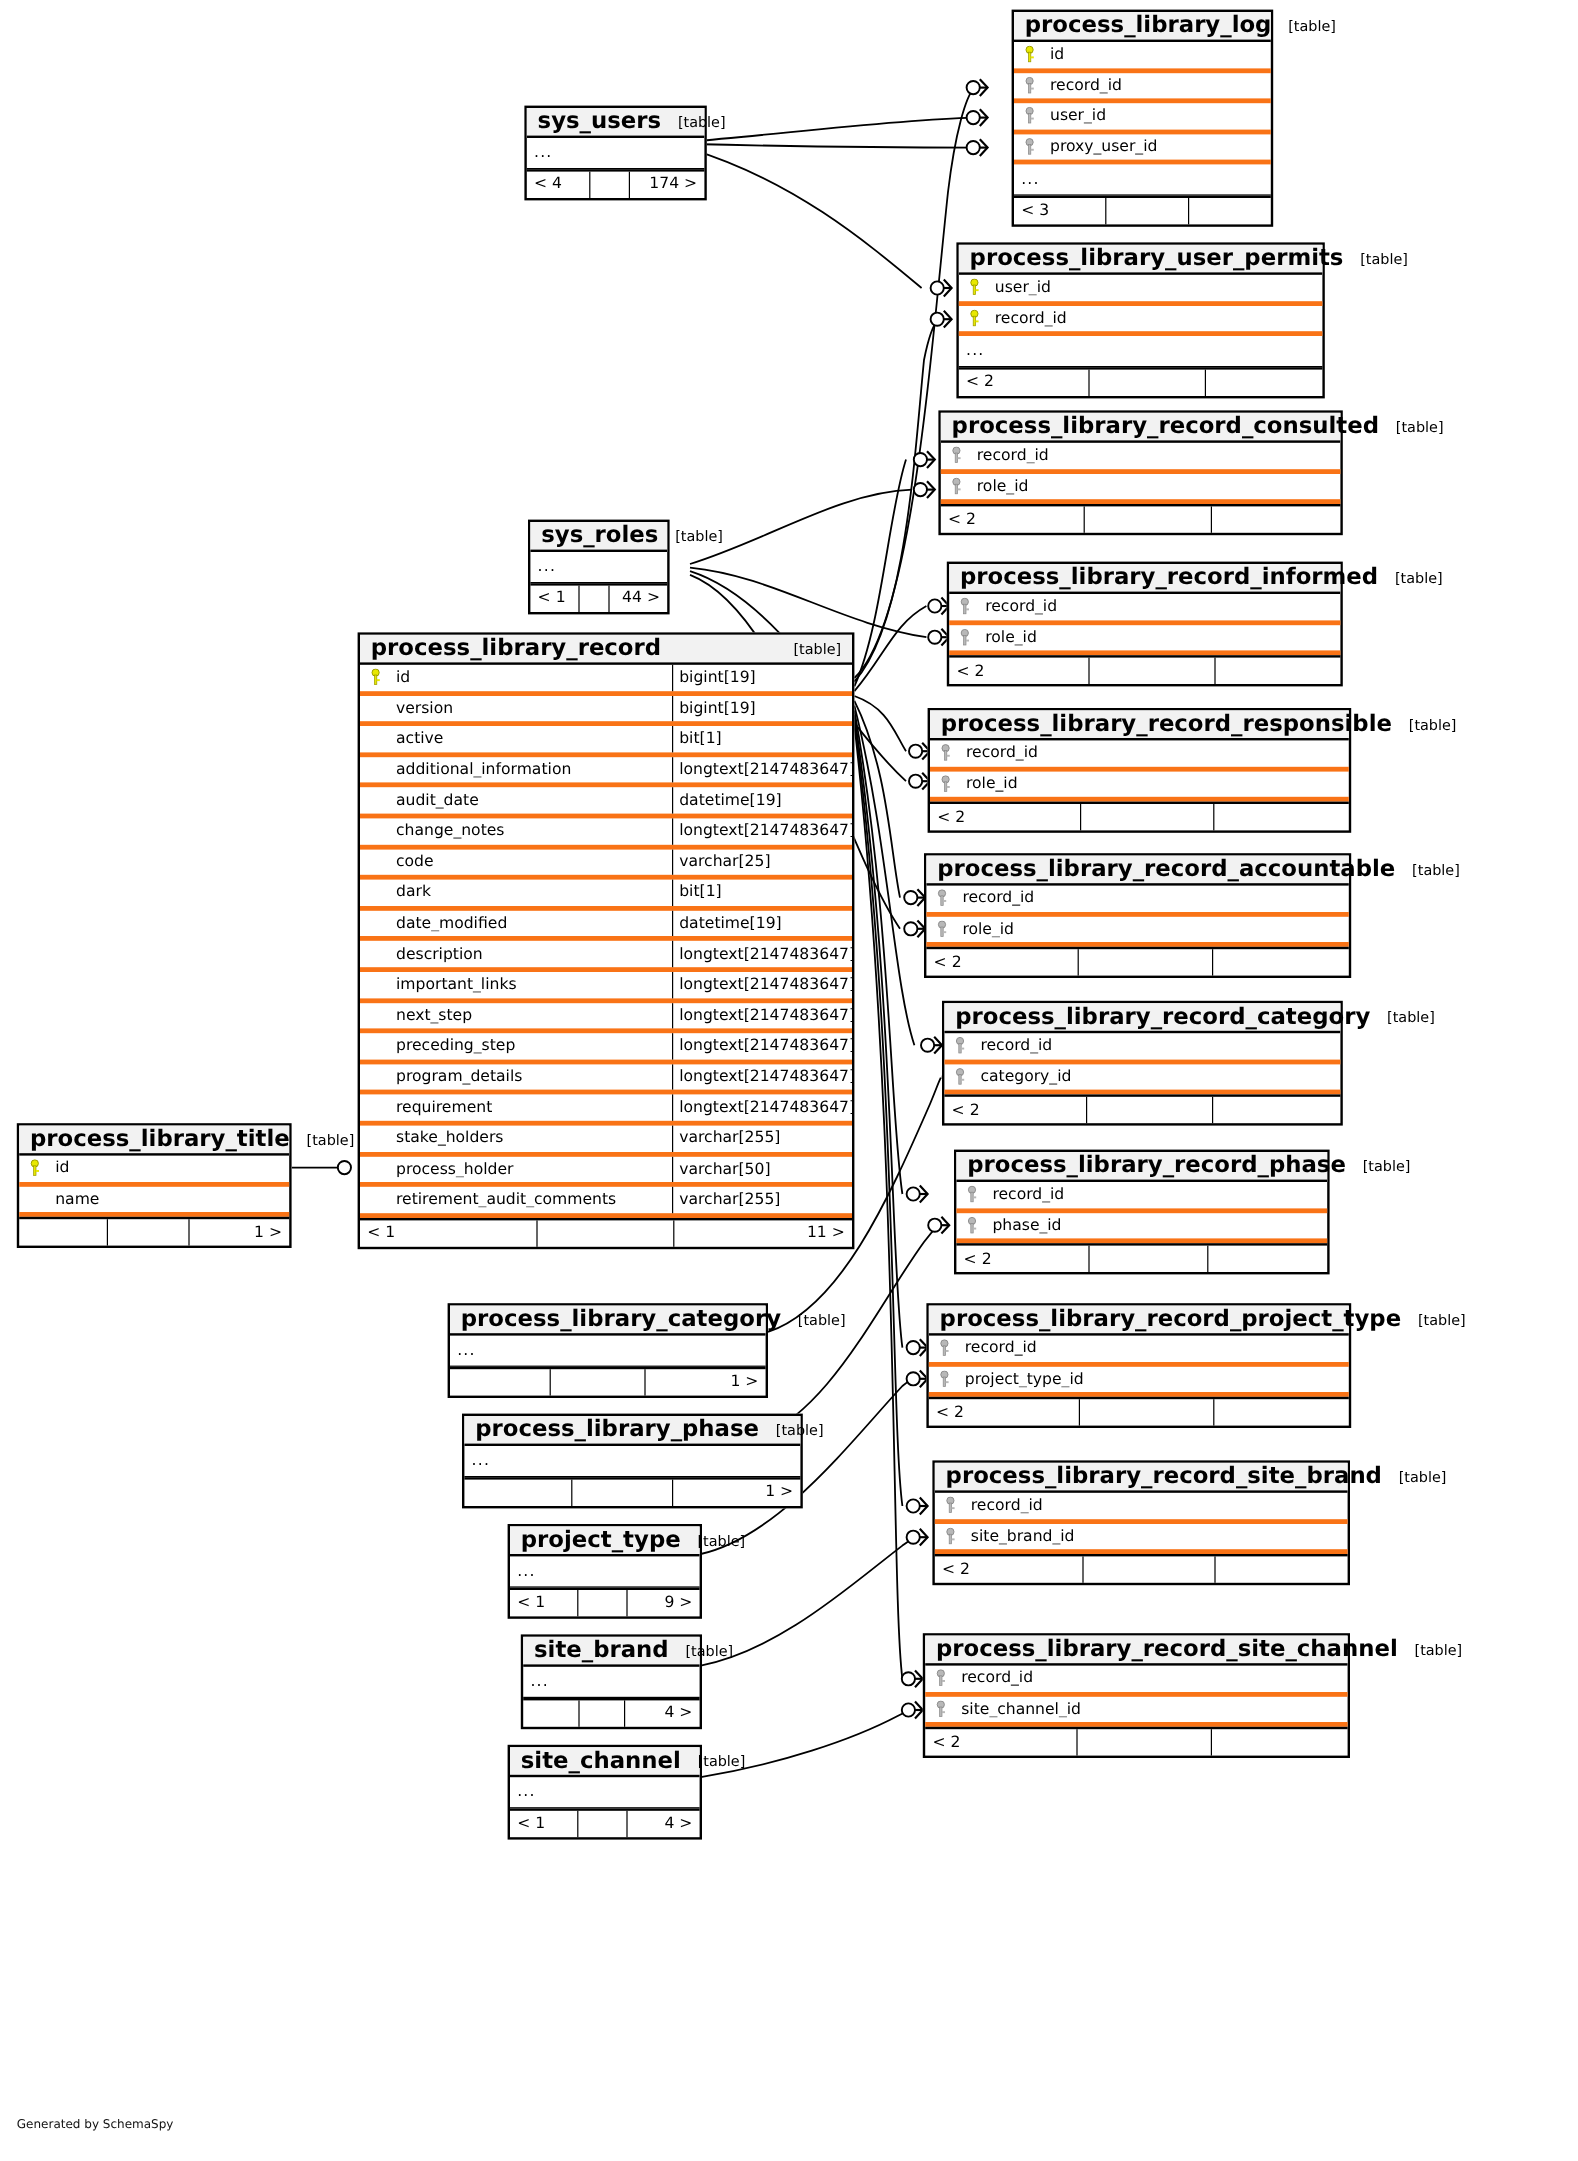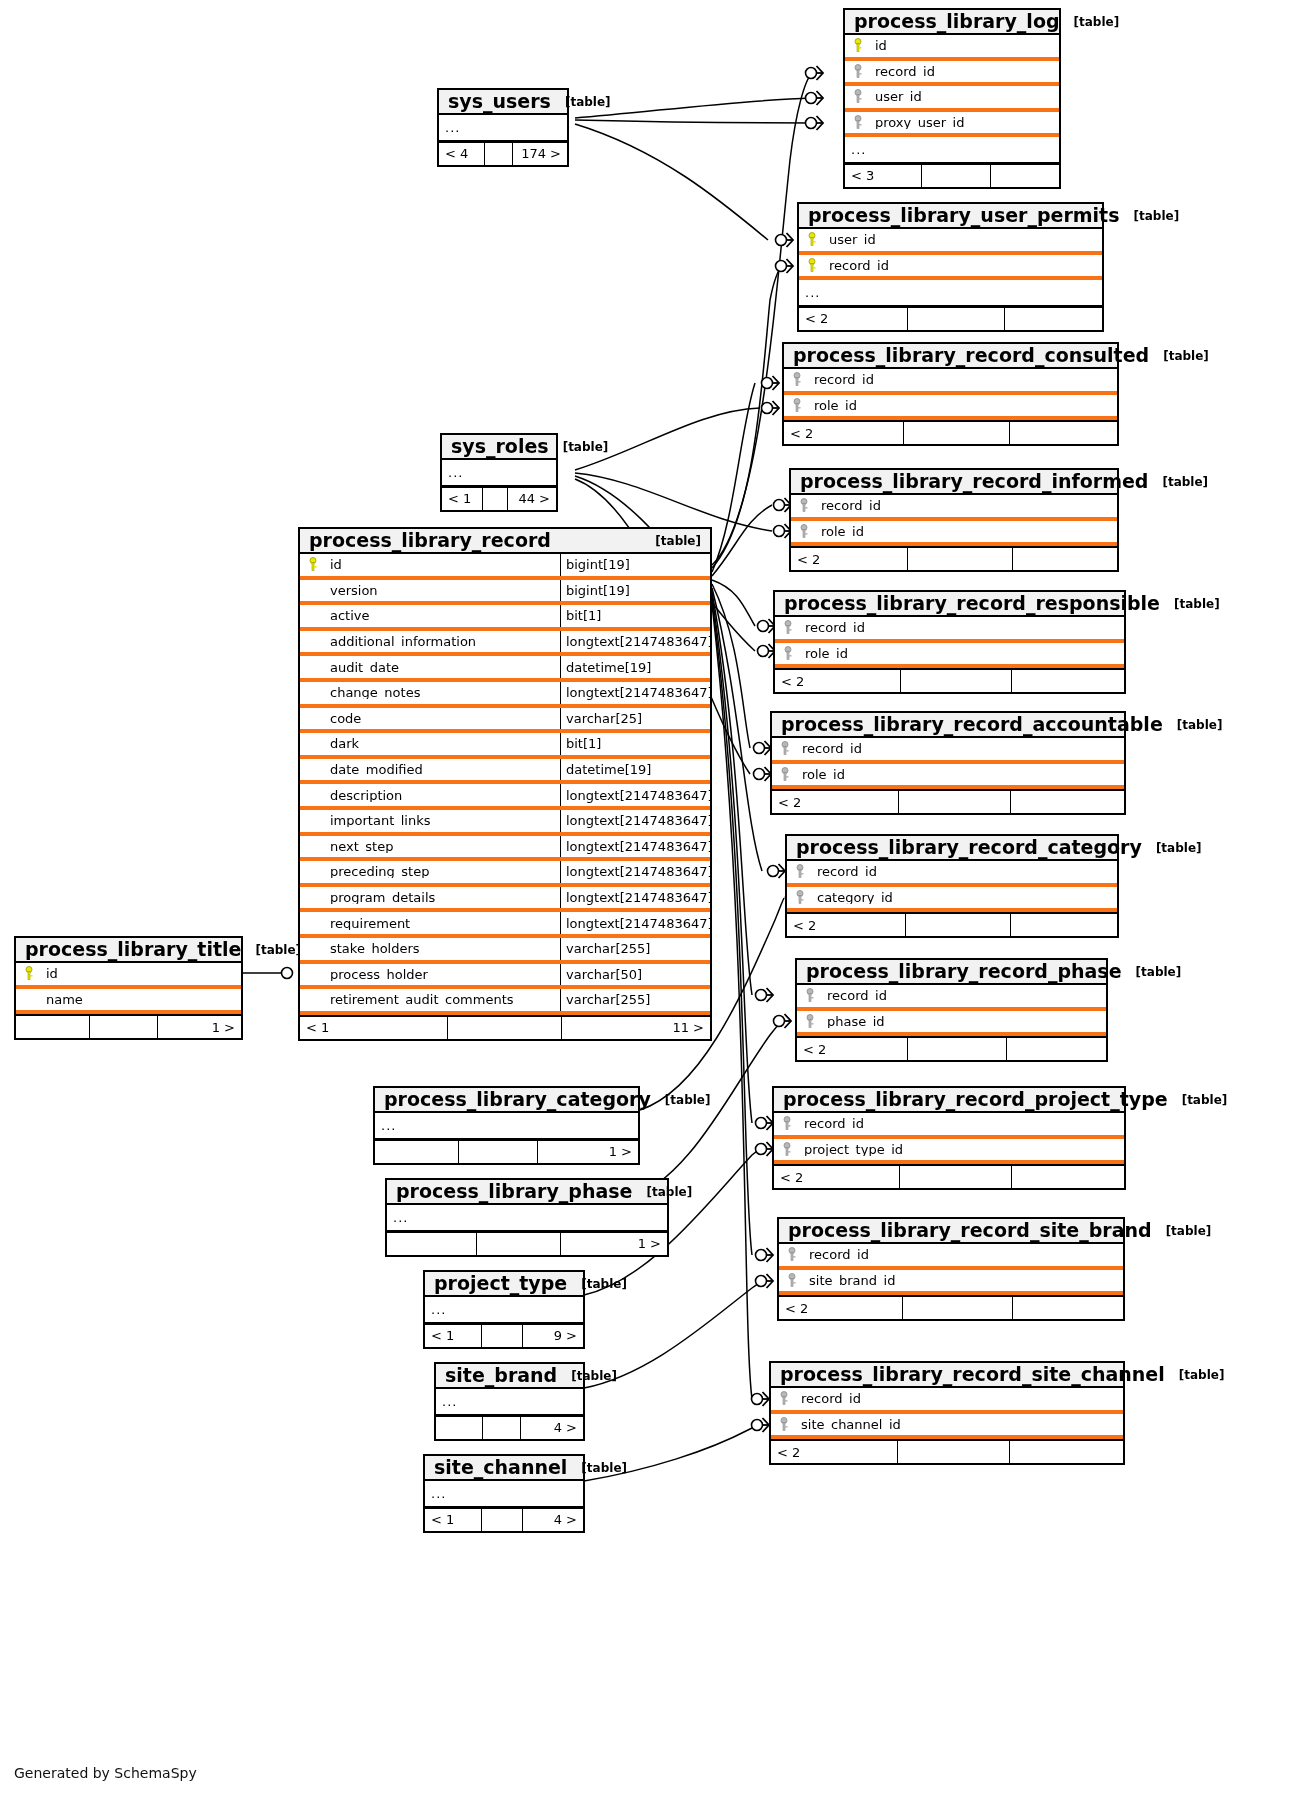--- a/index.html
+++ b/index.html
@@ -45,21 +45,21 @@
     height: 25px;
     box-sizing: border-box;
   }
   .tbl-name {
     font-weight: bold;
     font-size: 19px;
     white-space: nowrap;
   }
   .tbl-tag {
     font-size: 12px;
-    font-weight: bold;
+    font-weight: normal;
     color: #000000;
     margin-left: 14px;
     white-space: nowrap;
   }
   .row {
     display: flex;
     height: 25.6px;
     border-bottom: 4px solid #f97316;
     box-sizing: border-box;
     align-items: center;
@@ -113,21 +113,21 @@
     white-space: nowrap;
   }
   .foot-cell:last-child { border-right: none; }
   .foot-left { justify-content: flex-start; }
   .foot-right { justify-content: flex-end; }
   .key-icon { display: block; }
   .caption {
     position: absolute;
     left: 14px;
     top: 1765px;
-    font-size: 14px;
+    font-size: 10px;
     color: #111111;
     white-space: nowrap;
   }
 </style>
 </head>
 <body>
 
 <div id="canvas">
 
   <svg id="edge-layer" viewBox="0 0 1315 1801" xmlns="http://www.w3.org/2000/svg">
@@ -263,21 +263,21 @@
       <span class="cell-col">proxy_user_id</span>
     </div>
     <div class="row-ellipsis">...</div>
     <div class="foot">
       <span class="foot-cell foot-left" style="width:36%">&lt; 3</span>
       <span class="foot-cell" style="width:32%"></span>
       <span class="foot-cell foot-right" style="width:32%"></span>
     </div>
   </div>
 
-  <div class="tbl" style="left:437px; top:88px; width:132px;">
+  <div class="tbl" style="left:437px; top:88px; width:152px;">
     <div class="tbl-head">
       <span class="tbl-name">sys_users</span>
       <span class="tbl-tag">[table]</span>
     </div>
     <div class="row-ellipsis">...</div>
     <div class="foot">
       <span class="foot-cell foot-left" style="width:36%">&lt; 4</span>
       <span class="foot-cell" style="width:22%"></span>
       <span class="foot-cell foot-right" style="width:42%">174 &gt;</span>
     </div>

